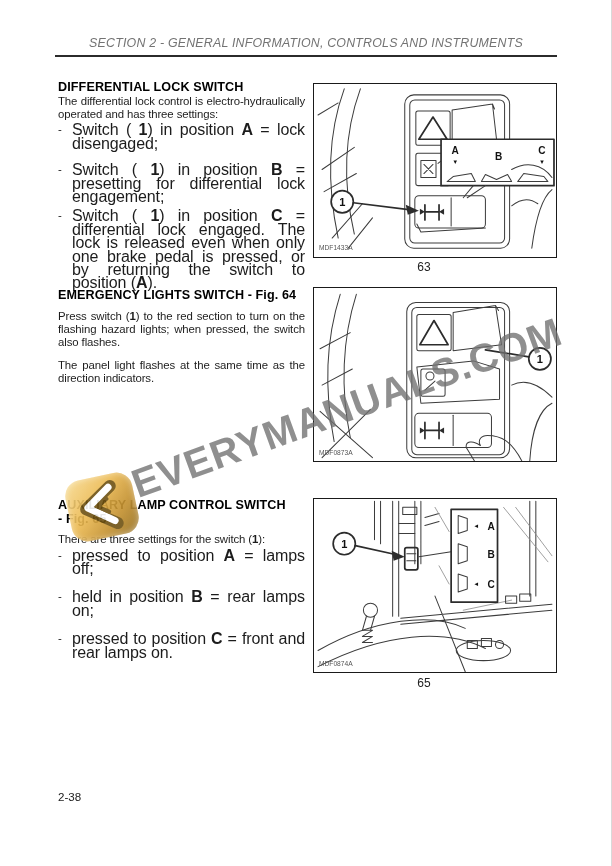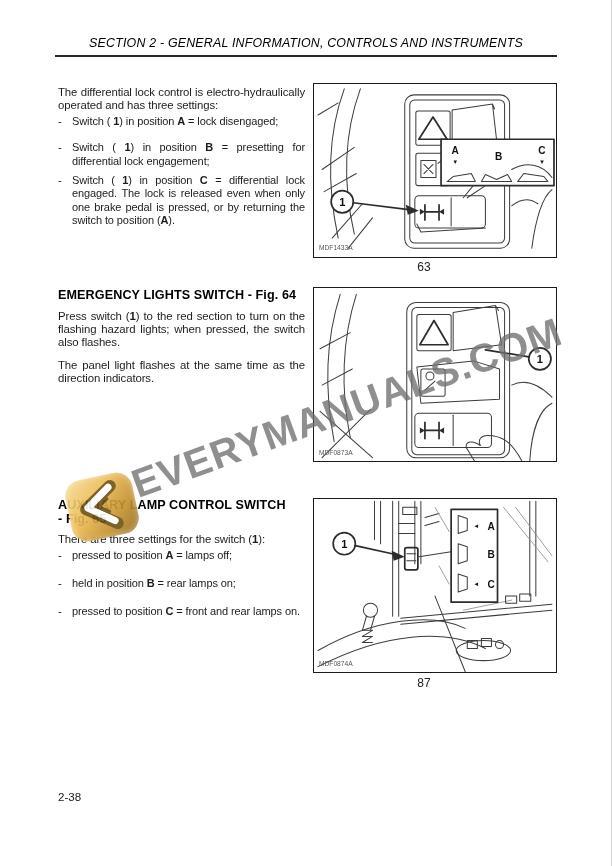--- a/index.html
+++ b/index.html
@@ -4,38 +4,38 @@
 <style>
   html,body{margin:0;padding:0;background:#ffffff;}
   .page{
     position:relative;width:612px;height:866px;background:#ffffff;overflow:hidden;
     font-family:"Liberation Sans",sans-serif;color:#1c1c1c;
     border-right:1px solid #d9d9d9;box-sizing:border-box;
   }
   
   .hdr{
     position:absolute;left:55px;top:36px;width:502px;text-align:center;
-    font-style:italic;font-size:12.4px;color:#000000;letter-spacing:.2px;
+    font-style:italic;font-size:12.4px;color:#737373;letter-spacing:.2px;
   }
   .hdr-rule{position:absolute;left:55px;top:55px;width:502px;height:0;border-top:2px solid #2b2b2b;}
   
   .sec{position:absolute;left:58px;width:247px;}
   .sec h2{
     margin:0;font-size:12.6px;line-height:13.6px;font-weight:bold;color:#000;
     letter-spacing:.1px;
   }
   .sec h2 .hl{display:block;}
   .para{
     margin:0;font-size:11.4px;line-height:13.4px;text-align:justify;color:#1c1c1c;
     letter-spacing:-0.1px;
   }
   .b{font-weight:bold;}
   .bullet{display:flex;align-items:flex-start;}
   .bullet .dash{width:14px;flex:none;font-size:11.4px;line-height:13.4px;}
-  .bullet .btxt{flex:1;font-size:11px;line-height:13.4px;text-align:justify;letter-spacing:-0.1px;}
+  .bullet .btxt{flex:1;font-size:16px;line-height:13.4px;text-align:justify;letter-spacing:-0.1px;}
   
   .figure{
     position:absolute;left:313px;width:244px;height:175px;background:#fff;
     border:1.6px solid #1a1a1a;box-sizing:border-box;
   }
   .figure svg{display:block;width:100%;height:100%;}
   .ln{stroke:#3c3c3c;fill:none;stroke-width:1;stroke-linecap:round;stroke-linejoin:round;}
   .ln2{stroke:#2c2c2c;fill:none;stroke-width:1.7;stroke-linecap:round;stroke-linejoin:round;}
   .lt{stroke:#8a8a8a;fill:none;stroke-width:.8;stroke-linecap:round;}
   .wfill{fill:#ffffff;}
@@ -66,22 +66,23 @@
 </head>
 <body>
 
 <div class="page">
 
   <div class="hdr">SECTION 2 - GENERAL INFORMATION, CONTROLS AND INSTRUMENTS</div>
   <div class="hdr-rule"></div>
 
   <section class="sec" style="top:81px">
     <h2>
+      <span class="hl">DIFFERENTIAL LOCK SWITCH</span>
     </h2>
-    <p class="para" style="margin-top:5px">The differential lock control is electro-hydraulically operated and has three settings:</p>
+    <p class="para" style="">The differential lock control is electro-hydraulically operated and has three settings:</p>
     <div class="bullet" style="margin-top:2px">
       <span class="dash">-</span>
       <span class="btxt"><span>Switch ( </span><span class="b">1</span><span>) in position </span><span class="b">A</span><span> = lock disengaged;</span></span>
     </div>
     <div class="bullet" style="margin-top:13px">
       <span class="dash">-</span>
       <span class="btxt"><span>Switch ( </span><span class="b">1</span><span>) in position </span><span class="b">B</span><span> = presetting for differential lock engagement;</span></span>
     </div>
     <div class="bullet" style="margin-top:6px">
       <span class="dash">-</span>
@@ -242,21 +243,21 @@
       <path class="ln" d="M52 116 L48 130 M60 116 L56 130 M48 130 h10 l-10 6 h10 l-10 6 h10"></path>
       <ellipse class="ln" cx="168" cy="150" rx="27" ry="10"></ellipse>
       <rect class="ln" x="152" y="140" width="10" height="8"></rect>
       <rect class="ln" x="166" y="138" width="10" height="8"></rect>
       <circle class="ln" cx="184" cy="144" r="4"></circle>
       <rect class="ln" x="190" y="96" width="11" height="7"></rect>
       <rect class="ln" x="204" y="94" width="11" height="7"></rect>
       <text class="tc" x="5" y="165" font-size="6.6">MDF0874A</text>
     </svg>
   </div>
-  <div class="fig-num" style="top:676px">87</div>
+  <div class="fig-num" style="top:676px">65</div>
 
   <div class="wm-text">EVERYMANUALS.COM</div>
   <div class="wm-logo">
     <svg viewBox="0 0 68 62">
       <path d="M46 12 L18 30 L46 50" fill="none" stroke="#6e5212" stroke-width="12" stroke-linecap="round" stroke-linejoin="round"></path>
       <path d="M44 13 L20 29 L44 47" fill="none" stroke="#ffffff" stroke-width="7" stroke-linecap="round" stroke-linejoin="round"></path>
       <path d="M40 24 L30 30 L40 37" fill="none" stroke="#6e5212" stroke-width="4" stroke-linecap="round"></path>
     </svg>
   </div>
 

